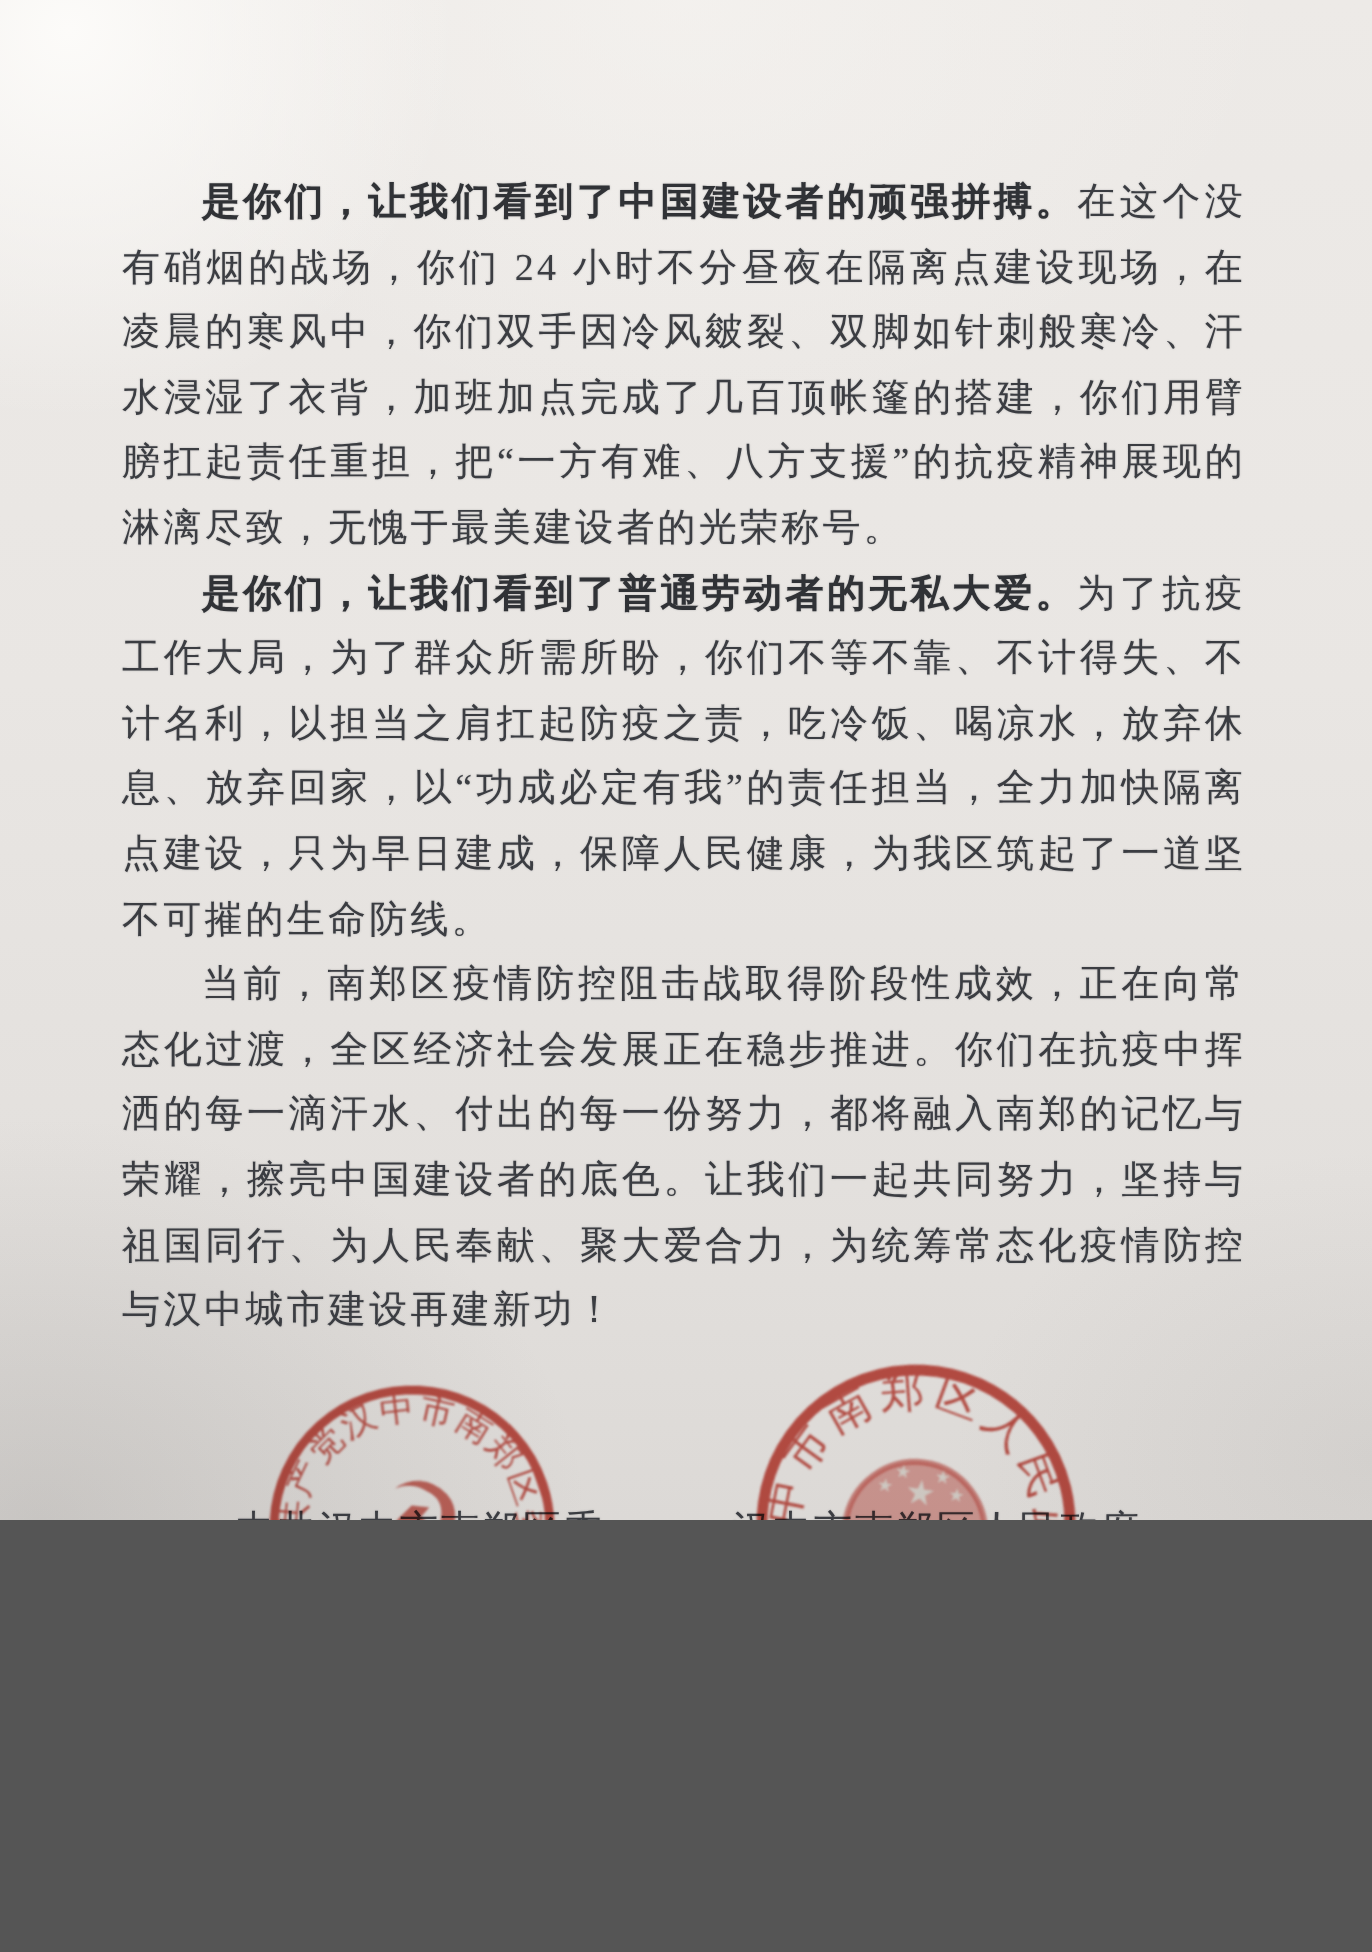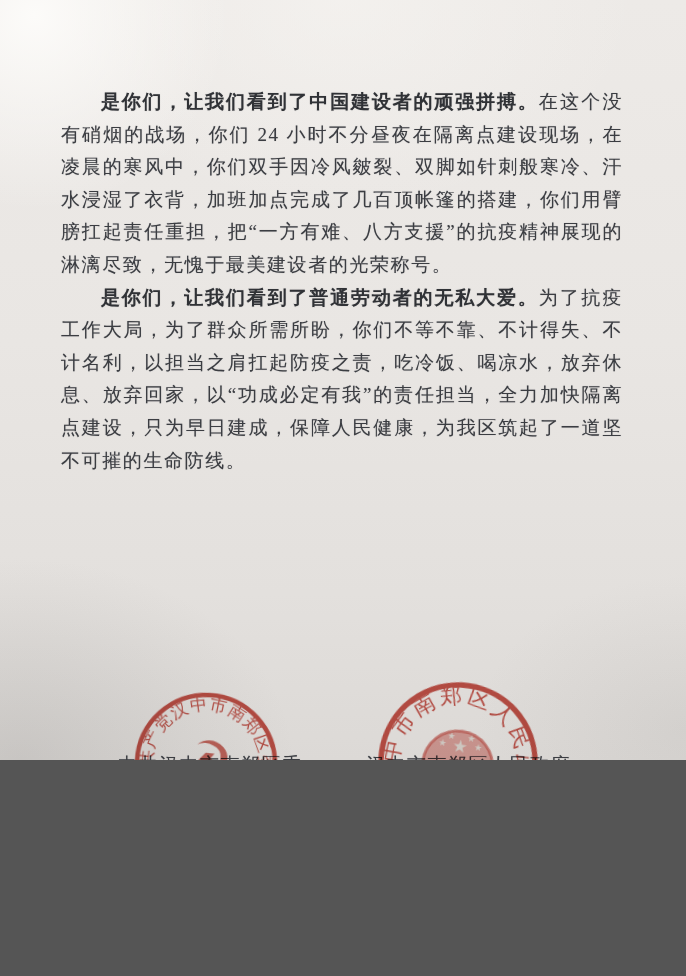--- a/index.html
+++ b/index.html
@@ -67,20 +67,21 @@
   .seal svg{width:100%;height:100%;}
 </style>
 </head>
 <body>
 
 <div class="photo">
 
   <div class="content">
     <p><span class="lead">是你们，让我们看到了中国建设者的顽强拼搏。</span><span>在这个没有硝烟的战场，你们 24 小时不分昼夜在隔离点建设现场，在凌晨的寒风中，你们双手因冷风皴裂、双脚如针刺般寒冷、汗水浸湿了衣背，加班加点完成了几百顶帐篷的搭建，你们用臂膀扛起责任重担，把“一方有难、八方支援”的抗疫精神展现的淋漓尽致，无愧于最美建设者的光荣称号。</span></p>
     <p><span class="lead">是你们，让我们看到了普通劳动者的无私大爱。</span><span>为了抗疫工作大局，为了群众所需所盼，你们不等不靠、不计得失、不计名利，以担当之肩扛起防疫之责，吃冷饭、喝凉水，放弃休息、放弃回家，以“功成必定有我”的责任担当，全力加快隔离点建设，只为早日建成，保障人民健康，为我区筑起了一道坚不可摧的生命防线。</span></p>
+    <p><span>当前，南郑区疫情防控阻击战取得阶段性成效，正在向常态化过渡，全区经济社会发展正在稳步推进。你们在抗疫中挥洒的每一滴汗水、付出的每一份努力，都将融入南郑的记忆与荣耀，擦亮中国建设者的底色。让我们一起共同努力，坚持与祖国同行、为人民奉献、聚大爱合力，为统筹常态化疫情防控与汉中城市建设再建新功！</span></p>
   </div>
 
   <div class="sig sig-left">中共汉中市南郑区委</div>
 
   <div class="sig sig-right">汉中市南郑区人民政府</div>
 
   <div class="sig sig-date">2023 年 2 月 6 日</div>
 
   <div class="seal seal-left">
     <svg viewBox="0 0 152 152">

